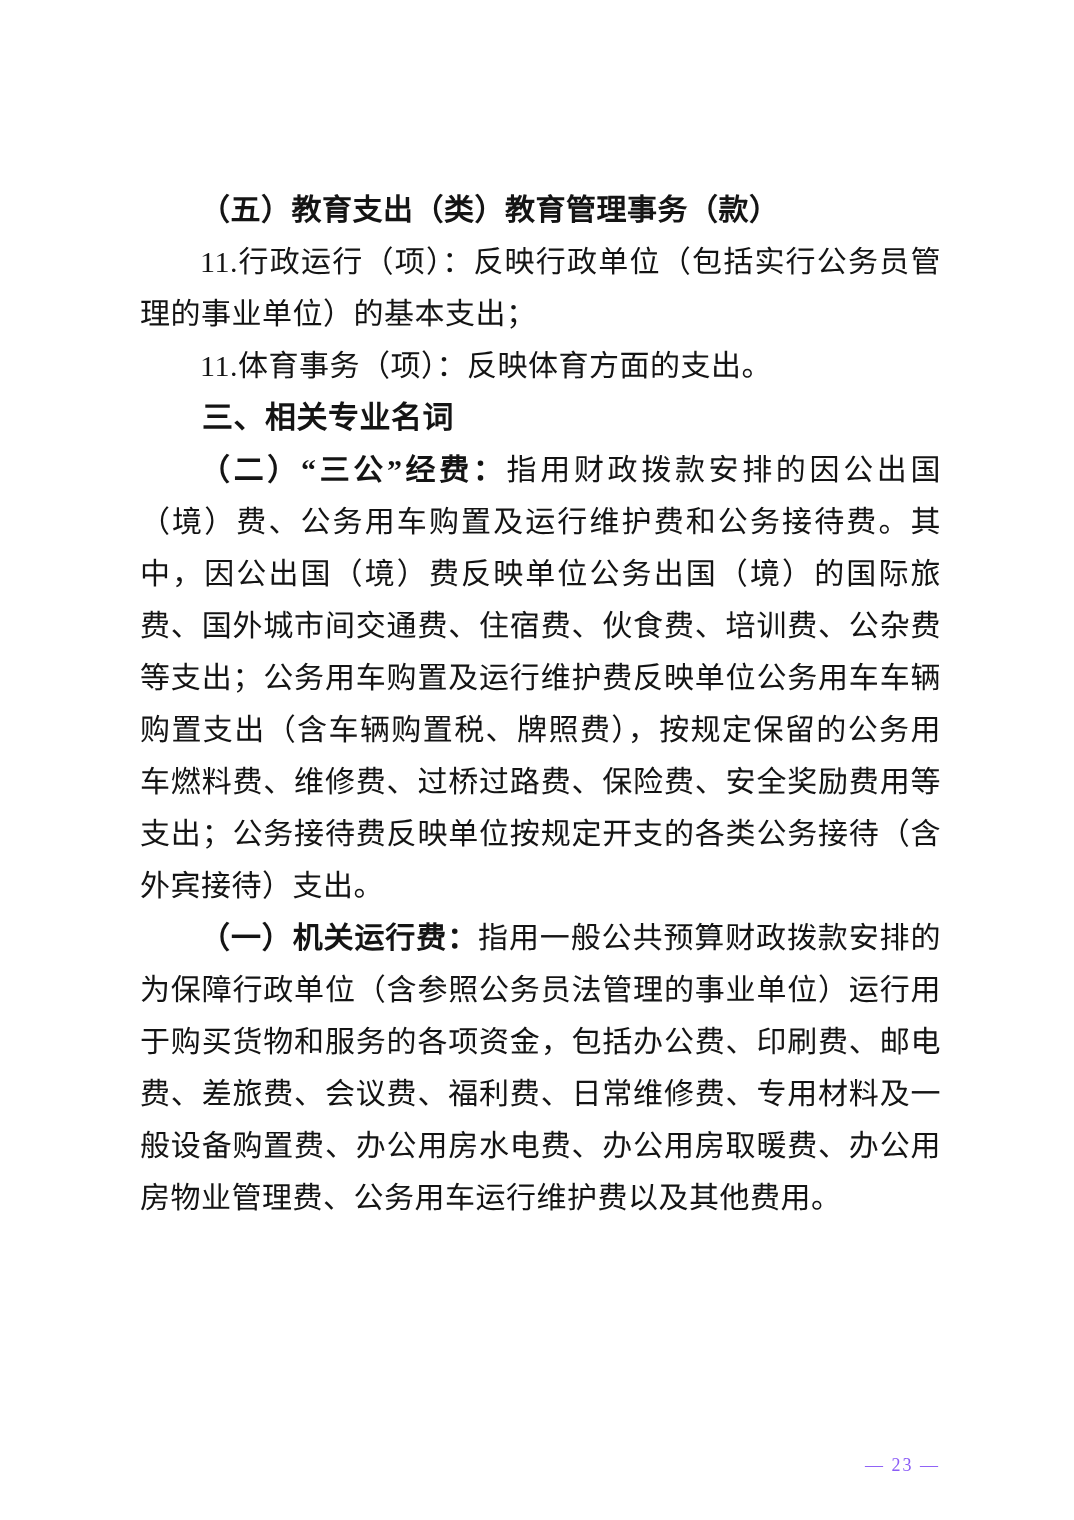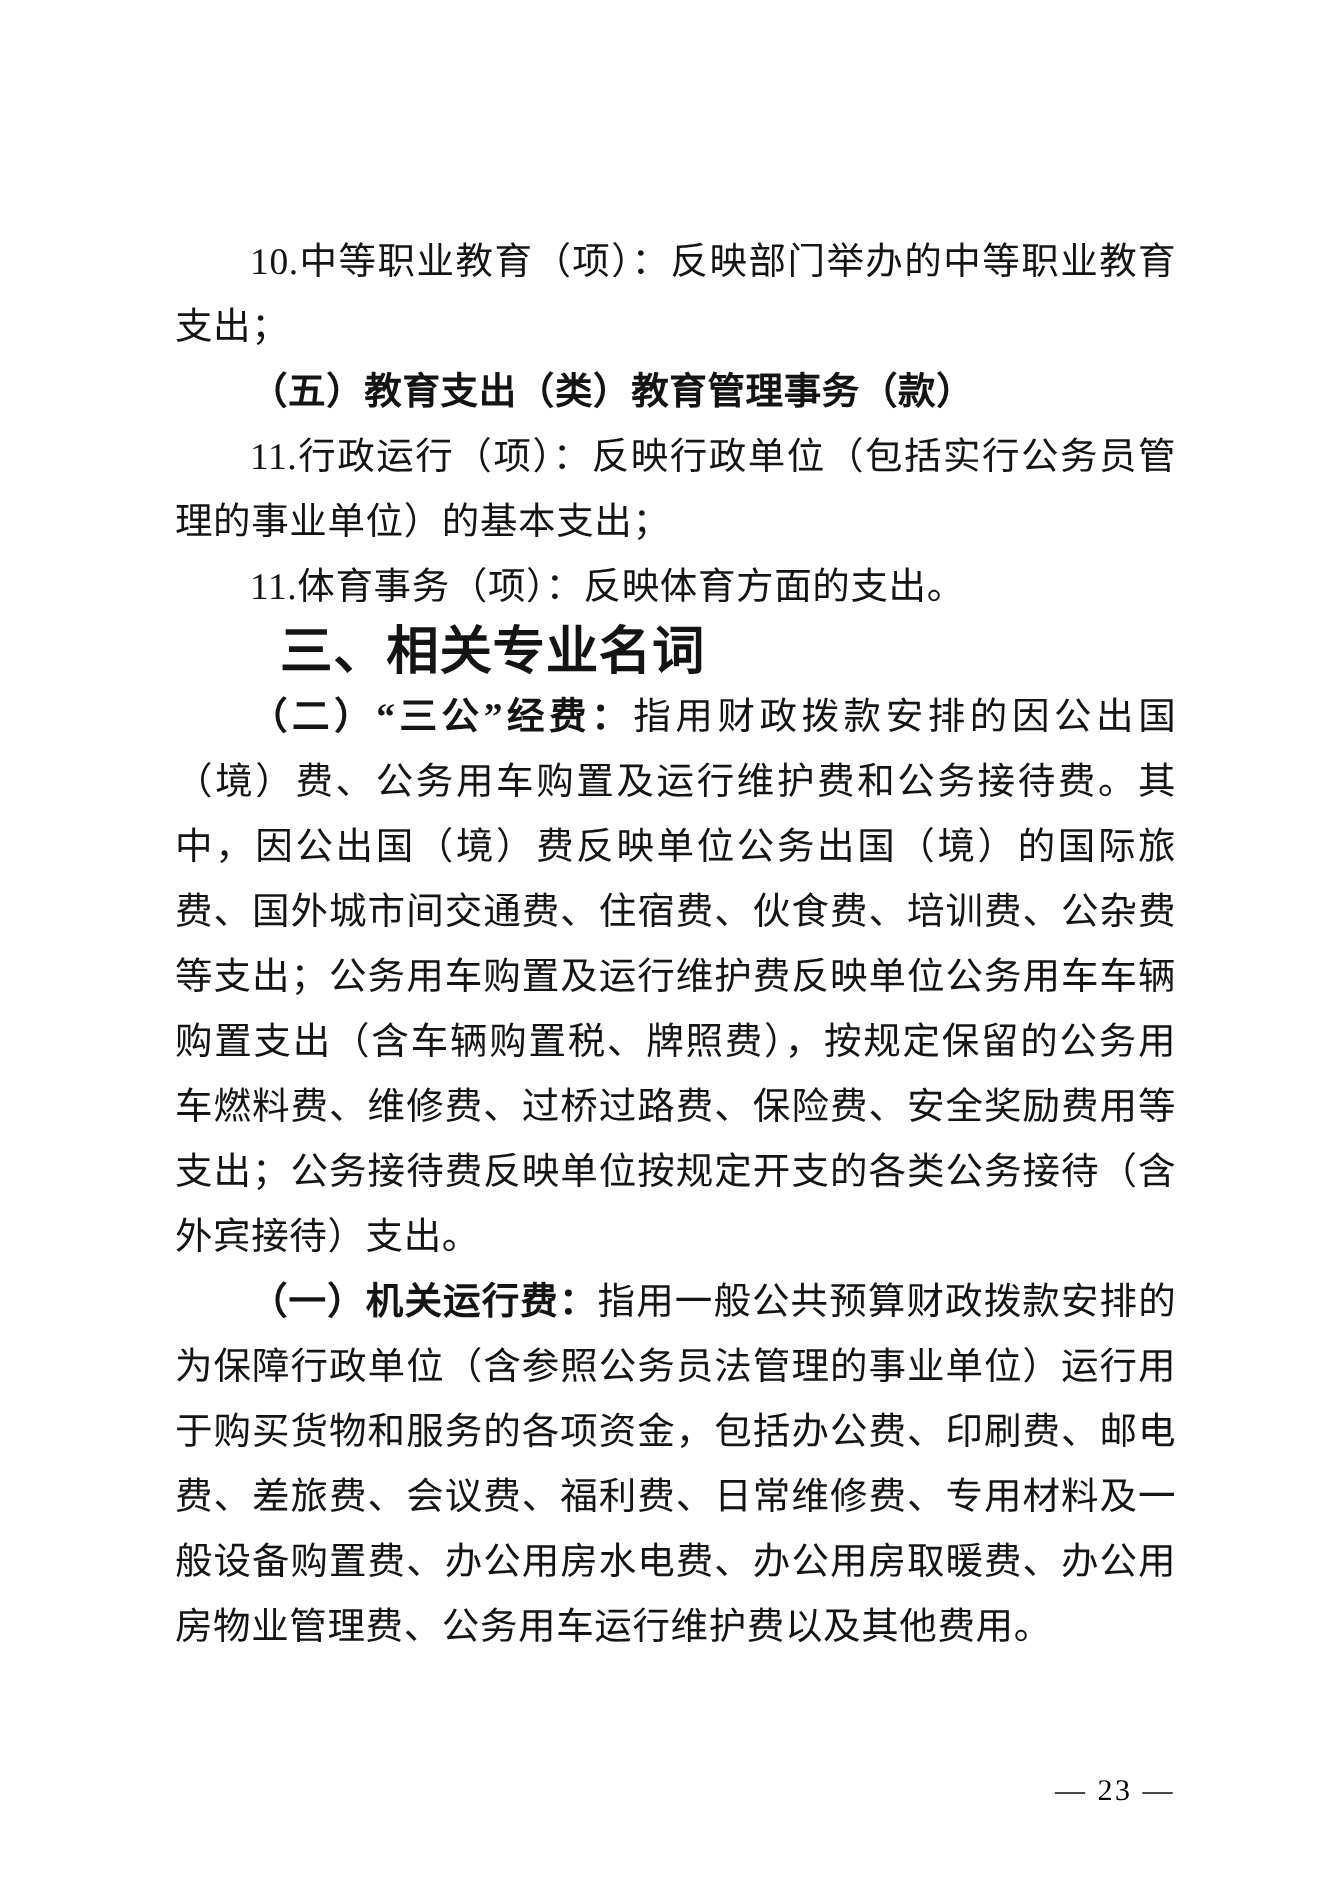--- a/index.html
+++ b/index.html
@@ -26,40 +26,39 @@
     text-indent: 2em;
     color: #141414;
     letter-spacing: 0.5px;
   }
   .para .run { font-weight: normal; }
   .para .run.bold { font-weight: bold; }
   .para.heading-kai .run { font-weight: bold; margin-top: 48px; }
   .para.heading-hei {
     font-family: Liberation Serif, serif;
     font-weight: bold;
-    font-size: 42px;
+    font-size: 31px;
   }
   .page-number {
     position: absolute;
-    top: 1416px;
+    top: 1448px;
     left: 140px;
     width: 800px;
     text-align: right;
-    font-size: 24px;
+    font-size: 18px;
     line-height: 34px;
-    color: #000000;
+    color: #8b5cf6;
     letter-spacing: 2px;
   }
 </style>
 </head>
 <body>
 
 <div class="page">
   <div class="content">
-      <p class="para body"><span class="run">10.中等职业教育（项）：反映部门举办的中等职业教育支出；</span></p>
       <p class="para heading-kai"><span class="run bold">（五）教育支出（类）教育管理事务（款）</span></p>
       <p class="para body"><span class="run">11.行政运行（项）：反映行政单位（包括实行公务员管理的事业单位）的基本支出；</span></p>
       <p class="para body"><span class="run">11.体育事务（项）：反映体育方面的支出。</span></p>
       <p class="para heading-hei"><span class="run bold">三、相关专业名词</span></p>
       <p class="para body"><span class="run bold">（二）“三公”经费：</span><span class="run">指用财政拨款安排的因公出国（境）费、公务用车购置及运行维护费和公务接待费。其中，因公出国（境）费反映单位公务出国（境）的国际旅费、国外城市间交通费、住宿费、伙食费、培训费、公杂费等支出；公务用车购置及运行维护费反映单位公务用车车辆购置支出（含车辆购置税、牌照费），按规定保留的公务用车燃料费、维修费、过桥过路费、保险费、安全奖励费用等支出；公务接待费反映单位按规定开支的各类公务接待（含外宾接待）支出。</span></p>
       <p class="para body"><span class="run bold">（一）机关运行费：</span><span class="run">指用一般公共预算财政拨款安排的为保障行政单位（含参照公务员法管理的事业单位）运行用于购买货物和服务的各项资金，包括办公费、印刷费、邮电费、差旅费、会议费、福利费、日常维修费、专用材料及一般设备购置费、办公用房水电费、办公用房取暖费、办公用房物业管理费、公务用车运行维护费以及其他费用。</span></p>
     </div>
   <div class="page-number">— 23 —</div>
 </div>
 

